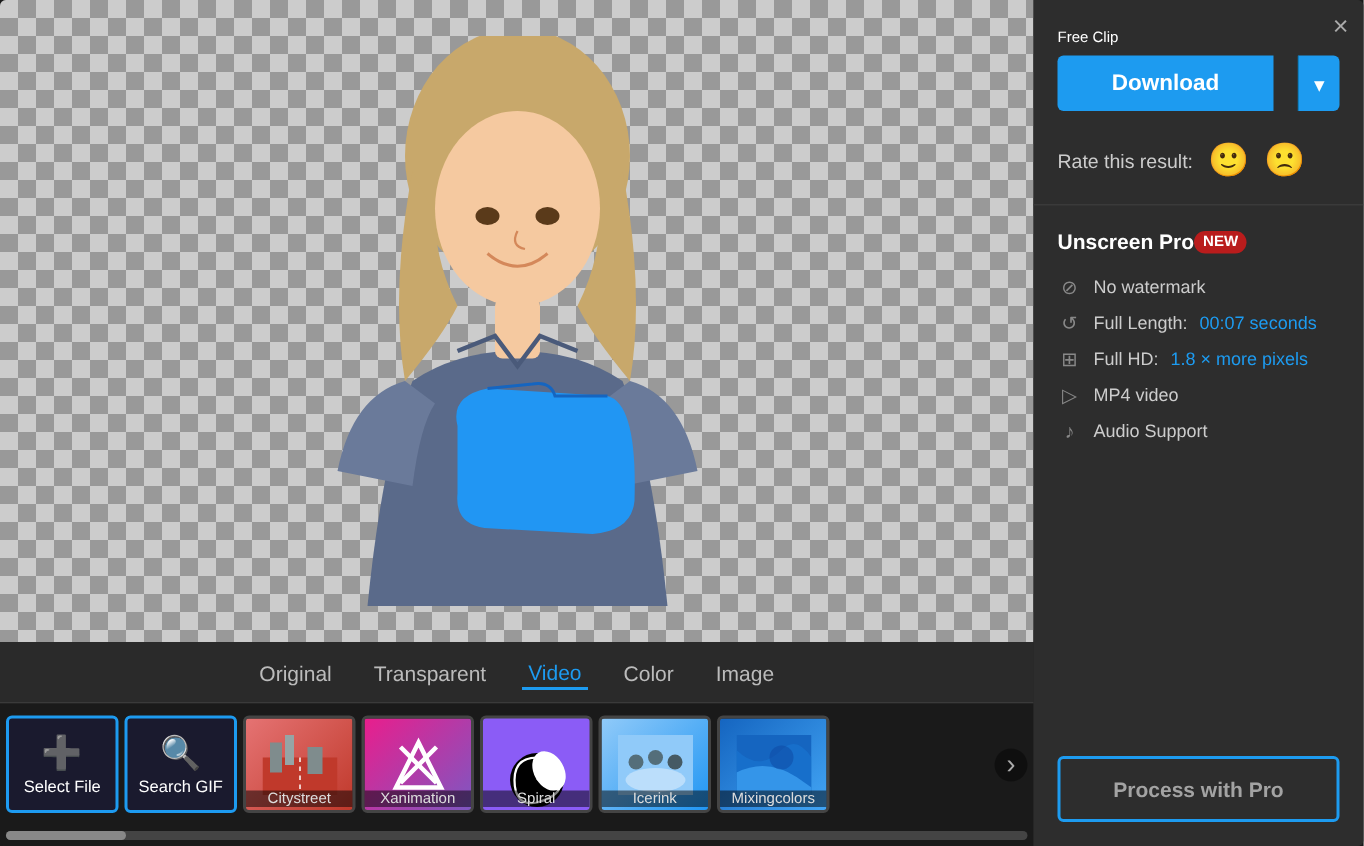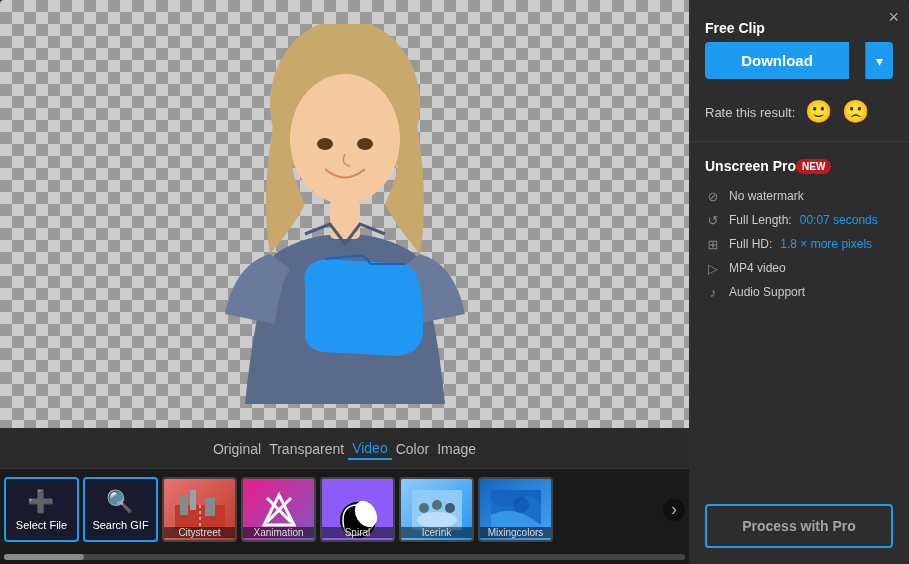--- a/index.html
+++ b/index.html
@@ -36,20 +36,21 @@
       overflow: hidden;
       display: flex;
       align-items: center;
       justify-content: center;
     }
     .tabs-bar {
       background: #2a2a2a;
       display: flex;
       align-items: center;
       justify-content: center;
+      gap: 20px;
       padding: 10px 0 8px;
       border-bottom: 1px solid #3a3a3a;
     }
     .tab-item {
       color: #bbb;
       font-size: 14px;
       cursor: pointer;
       padding: 2px 4px;
       text-decoration: none;
     }
@@ -149,22 +150,22 @@
       border: none;
       line-height: 1;
       z-index: 10;
     }
     .right-top {
       padding: 20px 16px 16px;
       border-bottom: 1px solid #3a3a3a;
     }
     .free-clip-title {
       color: #fff;
-      font-size: 14px;
-      font-weight: bold;
+      font-size: 10px;
+      font-weight: normal;
       margin-bottom: 6px;
     }
     .free-clip-note {
       color: #aaa;
       font-size: 12px;
       margin-bottom: 16px;
       line-height: 1.4;
     }
     .download-row {
       display: flex;

